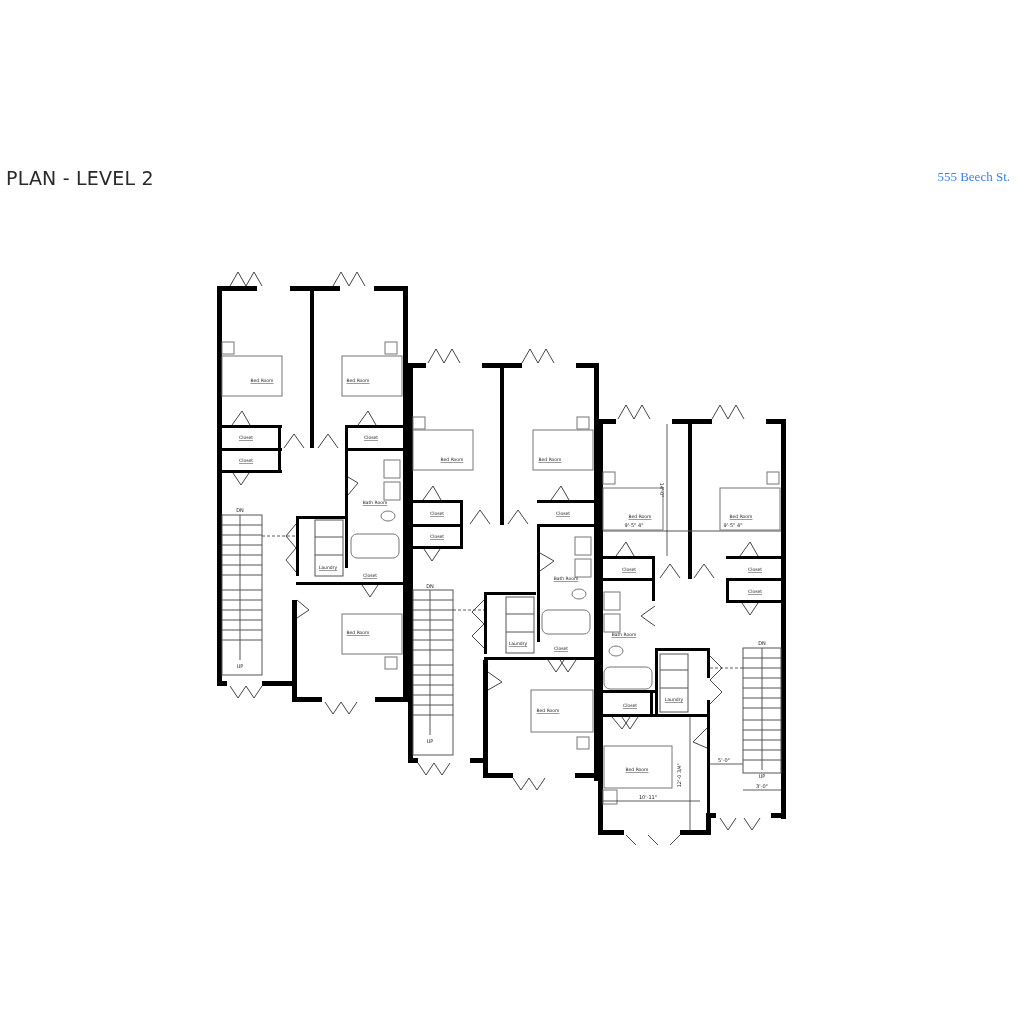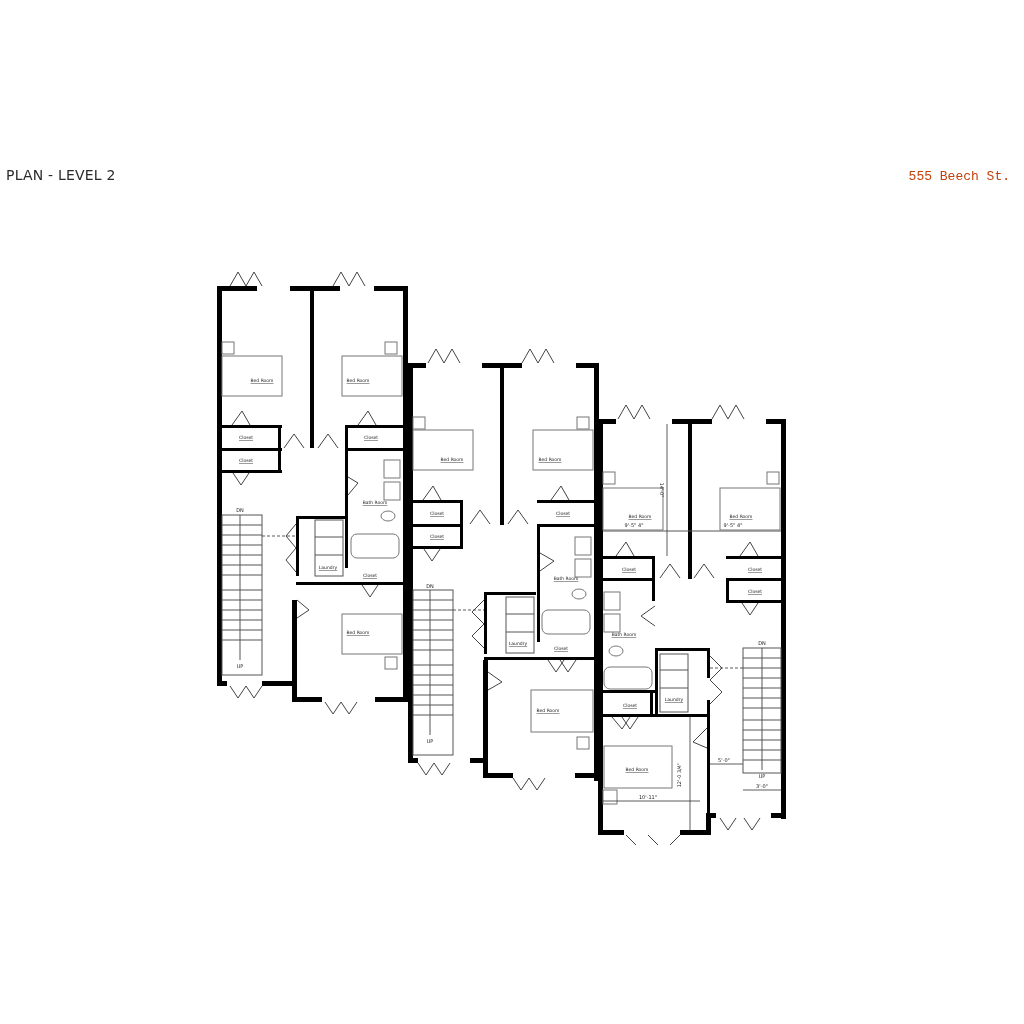--- a/index.html
+++ b/index.html
@@ -1,18 +1,18 @@
 <!DOCTYPE html>
 <html><head>
 <meta charset="utf-8">
 <style>
   html, body { margin:0; padding:0; background:#ffffff; }
   body { width:1024px; height:1024px; position:relative; overflow:hidden; font-family:"Liberation Sans", sans-serif; }
-  .title { position:absolute; left:6px; top:167px; font-size:14px; color:#2a2a2a; letter-spacing:0.2px; font-family:"DejaVu Sans", sans-serif; }
-  .address { position:absolute; right:14px; top:169px; font-size:13px; color:#c2410c; font-family:Liberation Mono, monospace; }
+  .title { position:absolute; left:6px; top:167px; font-size:19px; color:#2a2a2a; letter-spacing:0.2px; font-family:"DejaVu Sans", sans-serif; }
+  .address { position:absolute; right:14px; top:169px; font-size:13px; color:#3b82f6; font-family:Liberation Serif, serif; }
   svg#plan { position:absolute; left:0; top:0; }
   .wall { fill:#000; }
   .thin { stroke:#555; stroke-width:1; fill:none; }
   .fix { stroke:#777; stroke-width:1; fill:#fff; }
   .door { stroke:#444; stroke-width:1; fill:none; }
   .dim { stroke:#333; stroke-width:0.8; fill:none; }
   .lbl { font-size:4.5px; fill:#222; text-anchor:middle; font-family:"DejaVu Sans", sans-serif; text-decoration:underline; }
   .dimtxt { font-size:5px; fill:#222; text-anchor:middle; font-family:"DejaVu Sans", sans-serif; }
 </style>
 </head>

